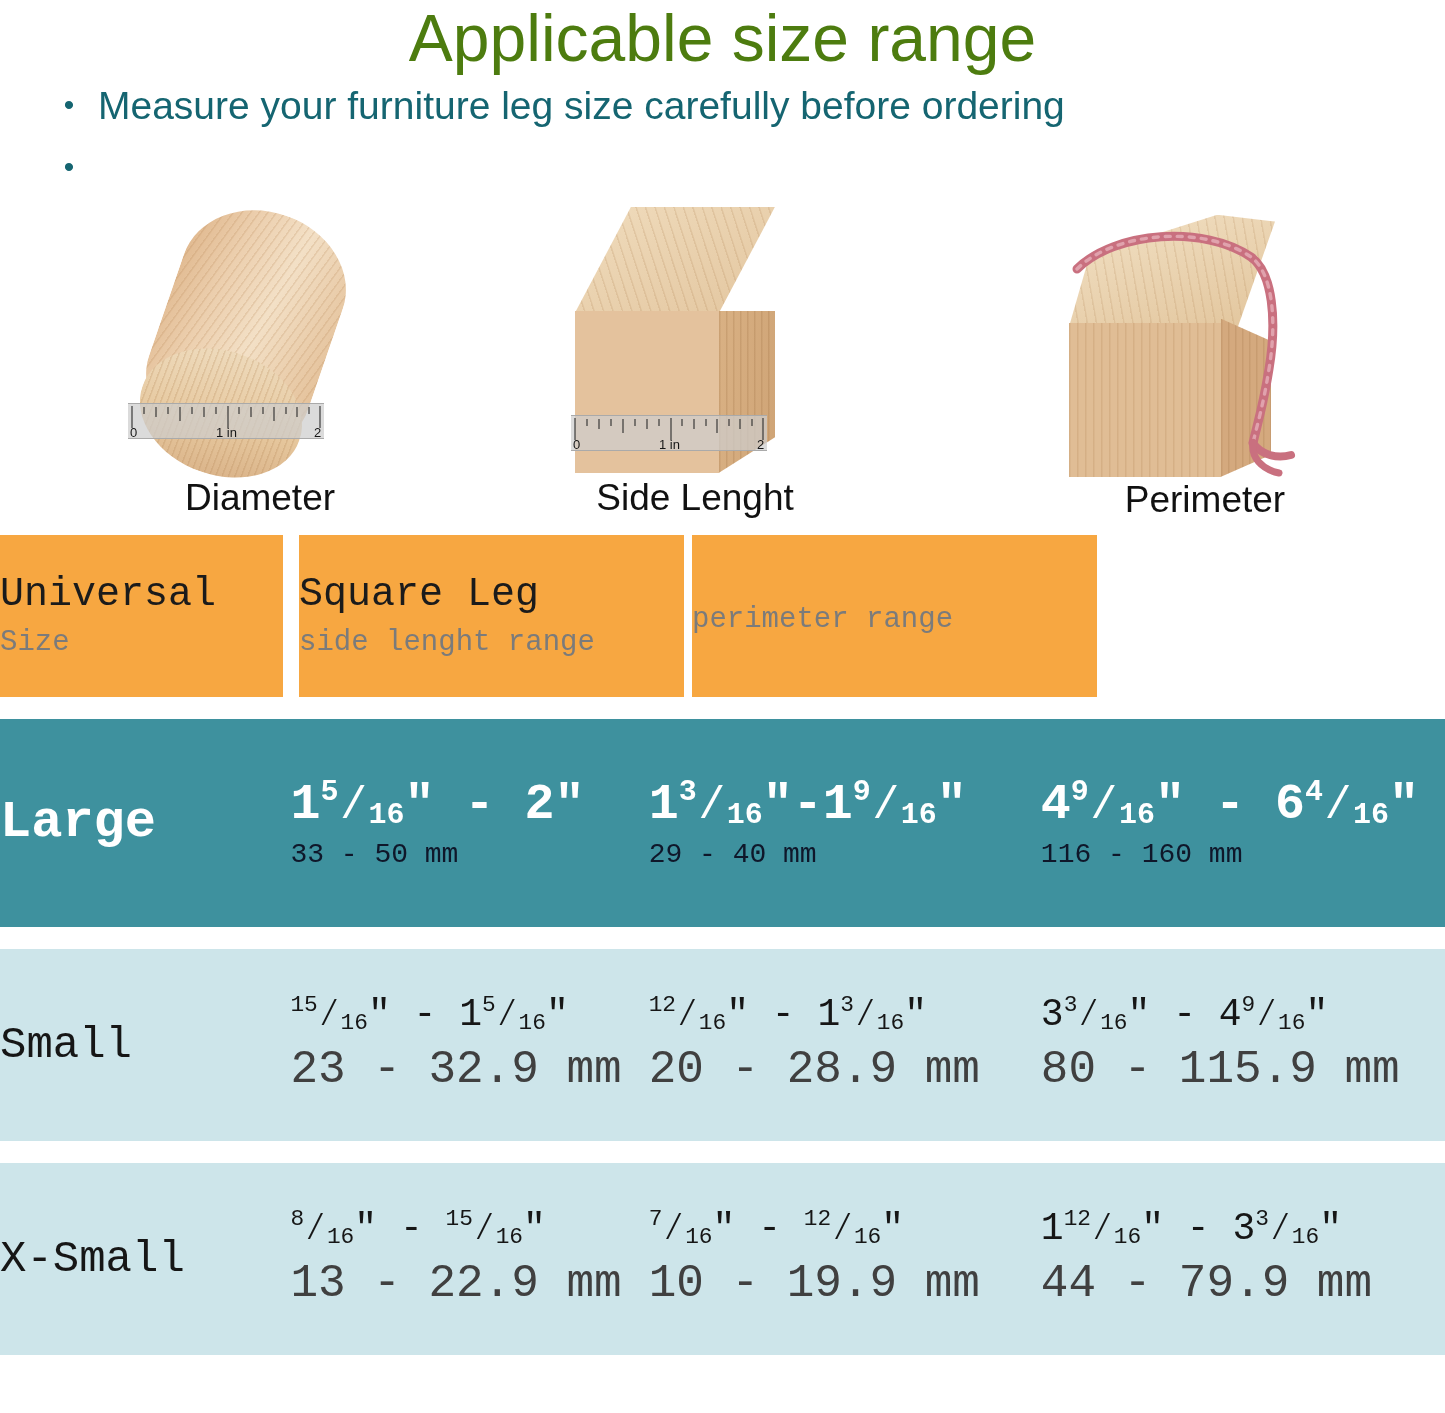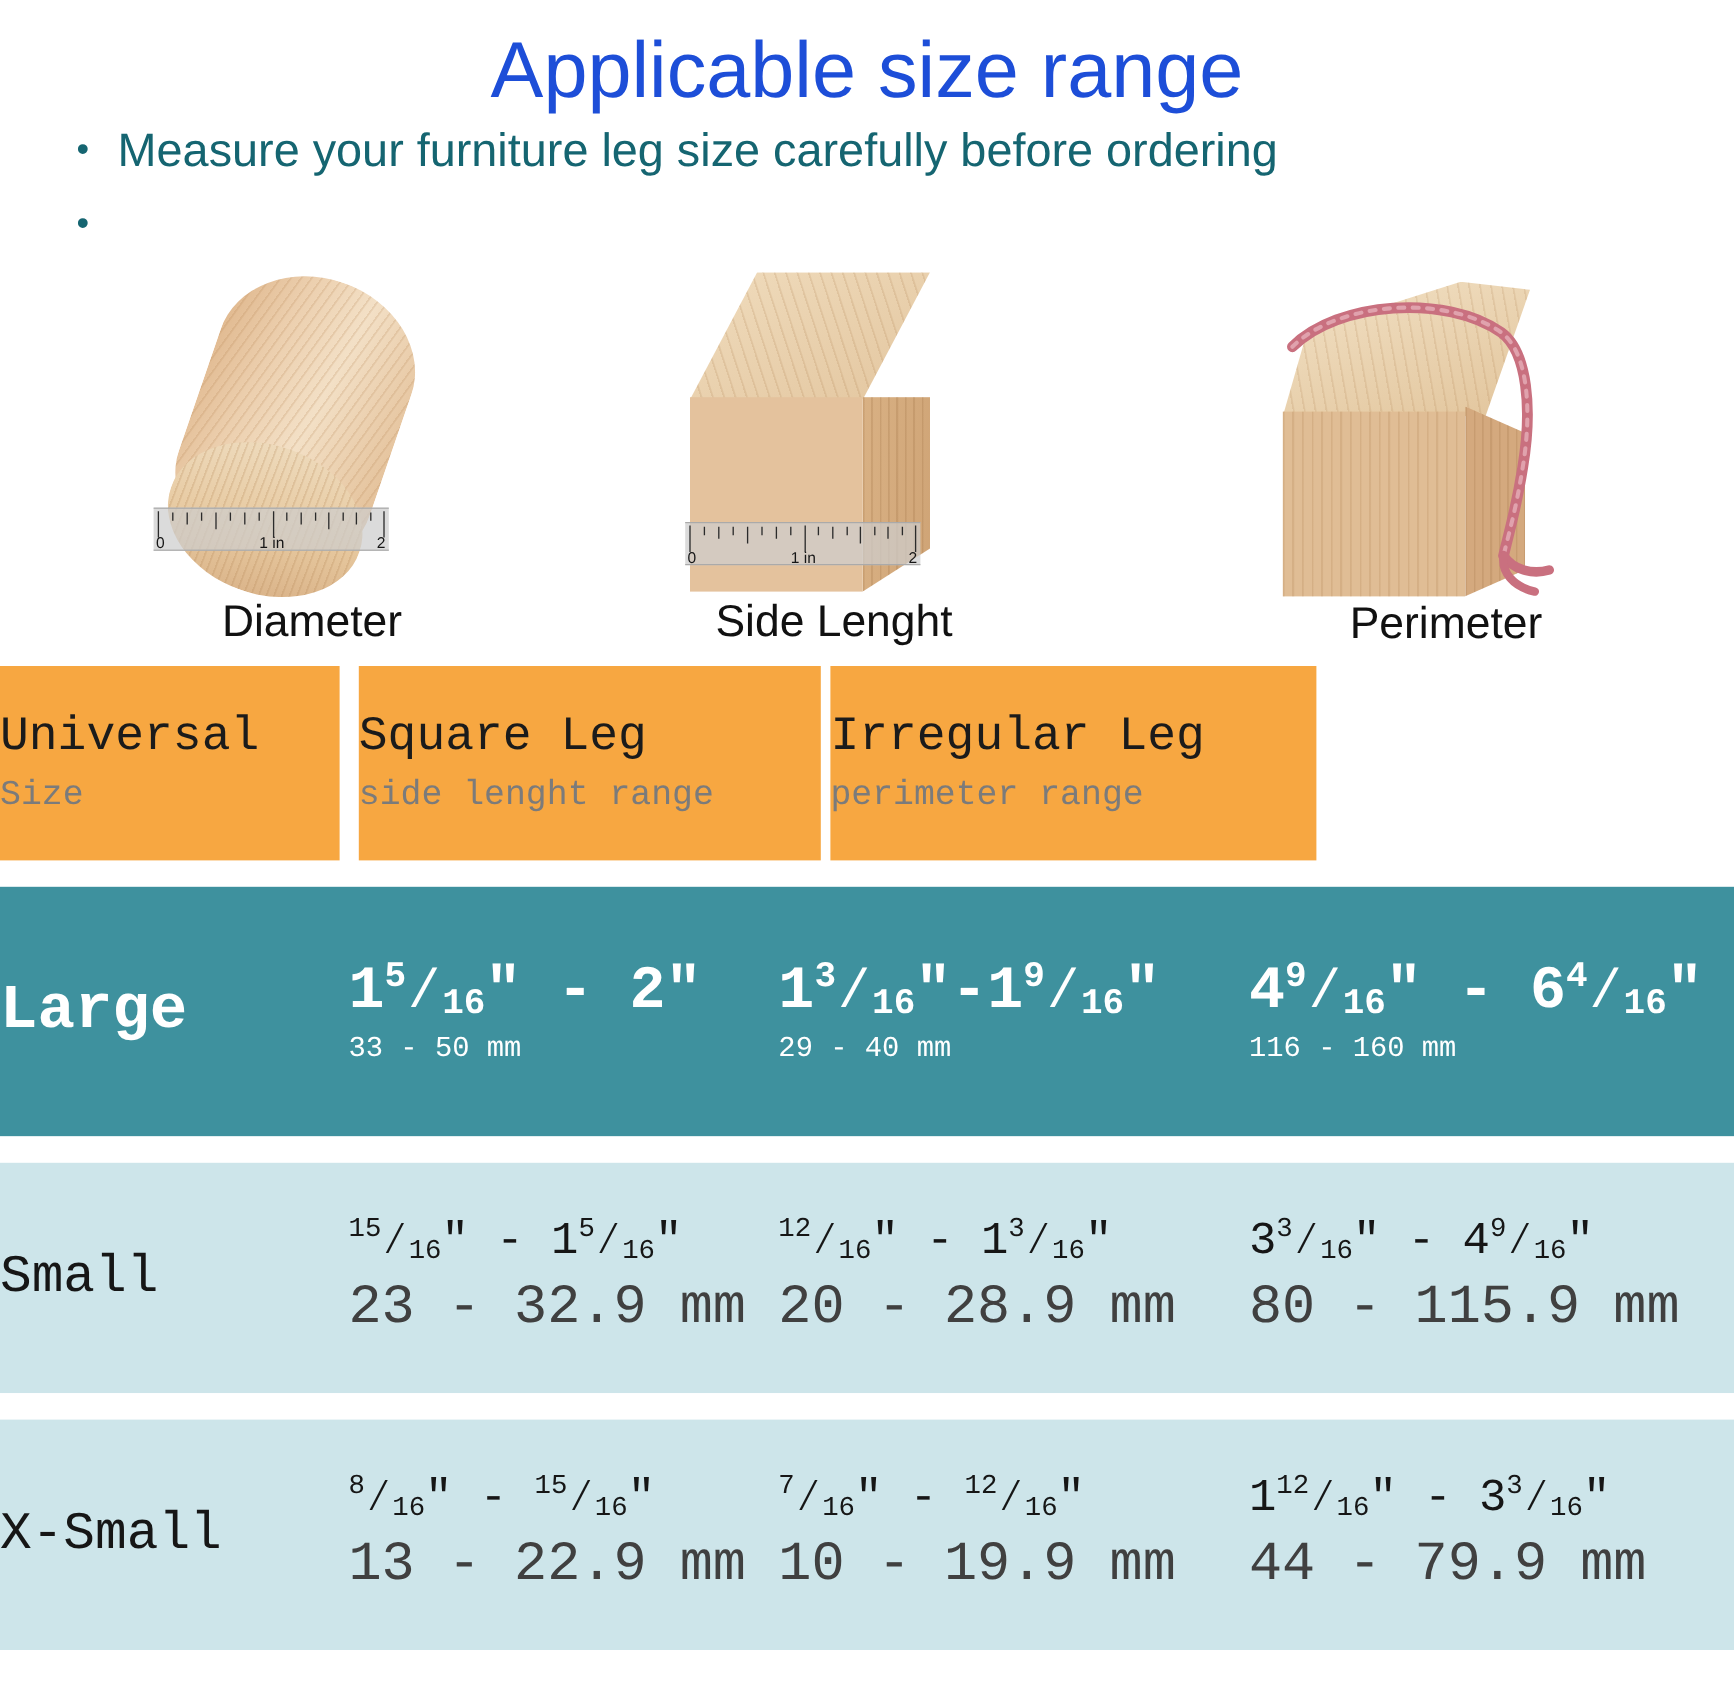--- a/index.html
+++ b/index.html
@@ -11,26 +11,26 @@
     width: 1445px;
     height: 1413px;
     position: relative;
     font-family: "Liberation Sans", sans-serif;
     overflow: hidden;
   }
 
   
   #page-title {
     text-align: center;
-    color: #1d4ed8;
+    color: #4d7c0f;
     font-size: 66px;
     font-weight: 400;
     letter-spacing: 0px;
     margin: 0;
-    padding: 24px 0 0 0;
+    padding: 4px 0 0 0;
     line-height: 1.05;
   }
   .bullet-list {
     margin: 10px 0 0 0;
     padding: 0;
     list-style: none;
   }
   .bullet-row {
     display: flex;
     align-items: flex-start;
@@ -216,22 +216,22 @@
     font-weight: bold;
     color: #ffffff;
   }
   .row-large .inch {
     font-size: 50px;
     font-weight: bold;
     color: #ffffff;
     white-space: nowrap;
   }
   .row-large .mm {
-    font-size: 24px;
-    color: #ffffff;
+    font-size: 28px;
+    color: #0f172a;
     margin-top: 6px;
   }
 
   .row-light { background: #CDE5EA; height: 192px; }
   .row-light .size-name {
     font-size: 44px;
     color: #161616;
   }
   .row-light .inch {
     font-size: 38px;
@@ -372,21 +372,20 @@
       <div class="hdr-sub">Size</div>
     </div>
     <div class="gap"></div>
     <div class="gap"></div>
     <div class="cell hdr c2">
       <div class="hdr-main">Square Leg</div>
       <div class="hdr-sub">side lenght range</div>
     </div>
     <div class="gap"></div>
     <div class="cell hdr c3">
-      <div class="hdr-main">Irregular Leg</div>
       <div class="hdr-sub">perimeter range</div>
     </div>
   </div>
 
   <div class="rgap"></div>
 
   <div id="rows-host">
       <div class="grid-row row-large">
         <div class="cell c0">
           <div class="size-name">Large</div>

